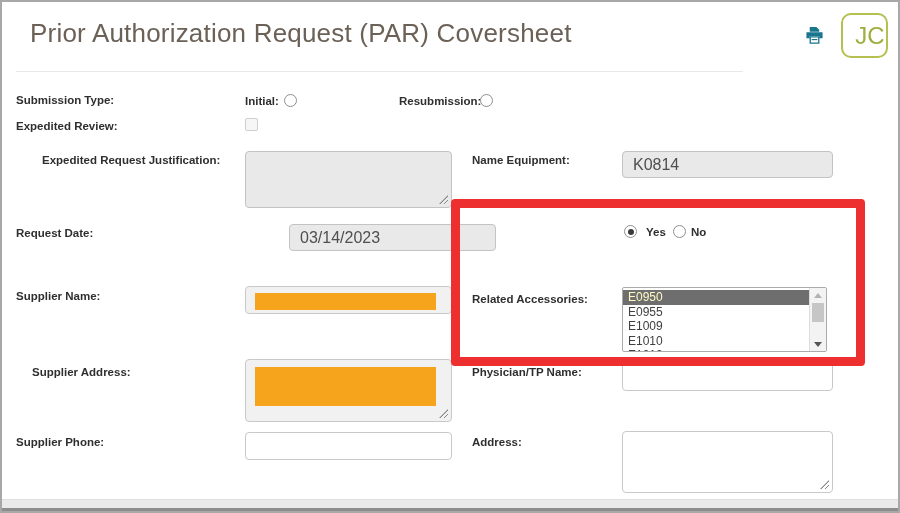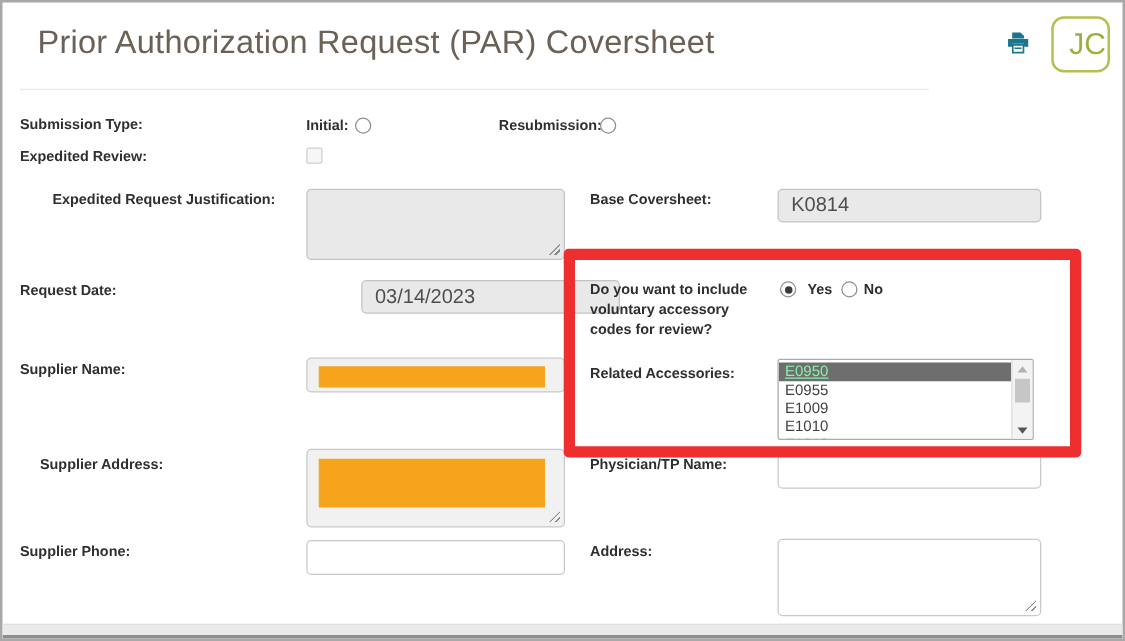--- a/index.html
+++ b/index.html
@@ -43,21 +43,21 @@
                      border-radius:50%; background:#3A3A3A; }
   .checkbox { position:absolute; width:13px; height:13px; border:1px solid #CFCFCF;
               border-radius:2px; background:#F6F6F6; cursor:pointer; }
 
   
   .listbox { position:absolute; left:620px; top:285px; width:205px; height:65px;
              border:1px solid #ABABAB; border-radius:2px; background:#fff; display:flex; overflow:hidden; }
   .items { flex:1; overflow:hidden; padding-top:2px; }
   .list-item { height:14.5px; line-height:14.5px; font-size:12px; color:#404040;
                padding-left:5px; cursor:pointer; white-space:nowrap; }
-  .list-item.selected { background:#6E6E6E; color:#86efac;text-decoration:underline; }
+  .list-item.selected { background:#6E6E6E; color:#fef9c3; }
   .scrollbar { width:17px; background:#F3F3F3; border-left:1px solid #DDD; position:relative; cursor:pointer; }
   .sb-up, .sb-down { position:absolute; left:0; width:100%; height:14px; }
   .sb-up { top:0; } .sb-down { bottom:0; }
   .sb-up::after { content:""; position:absolute; left:4px; top:5px; border:4px solid transparent;
                   border-bottom:5px solid #B3B3B3; border-top:none; }
   .sb-down::after { content:""; position:absolute; left:4px; top:5px; border:4px solid transparent;
                     border-top:5px solid #555; border-bottom:none; }
   .sb-thumb { position:absolute; left:2px; right:2px; top:15px; height:19px; background:#C6C6C6; }
 
   
@@ -96,27 +96,26 @@
   <span class="radio" style="left:478px; top:92px;"></span>
 
   <div class="lbl" style="left:14px; top:117px;">Expedited Review:</div>
   <span class="checkbox" style="left:243px; top:116px;"></span>
 
   <div class="lbl" style="left:14px; top:151px; width:225px;padding-left:26px;">Expedited Request Justification:</div>
   <div class="ta-wrap gray" style="left:243px; top:149px; width:207px; height:57px;">
     <textarea disabled="" style=""></textarea>
     <span class="grip"></span>
   </div>
-  <div class="lbl" style="left:470px; top:151px;">Base Coversheet:</div>
+  <div class="lbl" style="left:470px; top:151px;">Name Equipment:</div>
   <input class="field gray" style="left: 620px; top: 149px; width: 211px; height: 27px;" readonly="" value="K0814">
 
   <div class="lbl" style="left:14px; top:224px;">Request Date:</div>
   <input class="field gray" style="left: 243px; top: 222px; width: 207px; height: 27px; margin-left: 44px;" readonly="" value="03/14/2023">
 
-  <div class="lbl" style="left:470px; top:222px; width:140px; line-height:16px;">Do you want to include voluntary accessory codes for review?</div>
   <span class="radio on" style="left:622px; top:223px;"></span>
   <div class="lbl" style="left:644px; top:223px;">Yes</div>
   <span class="radio" style="left:671px; top:223px;"></span>
   <div class="lbl" style="left:689px; top:223px;">No</div>
 
   <div class="lbl" style="left:14px; top:287px;">Supplier Name:</div>
   <div class="ta-wrap" style="left:243px; top:284px; width:207px; height:28px; background:#F1F1F1;">
     <input style="position: absolute; inset: 0px; width: 100%; height: 100%; border: none; background: transparent; outline: none;">
     <span class="redact" style="left:9px; top:6px; width:181px; height:17px;"></span>
   </div>

